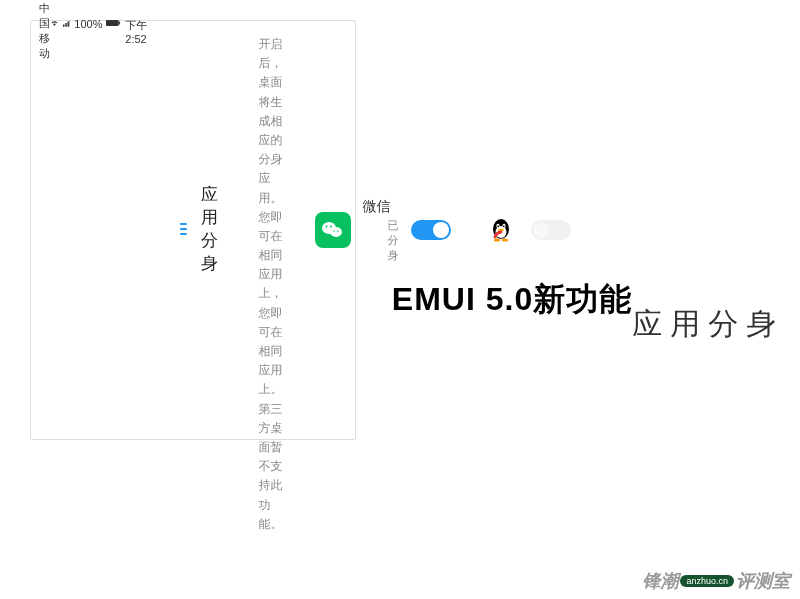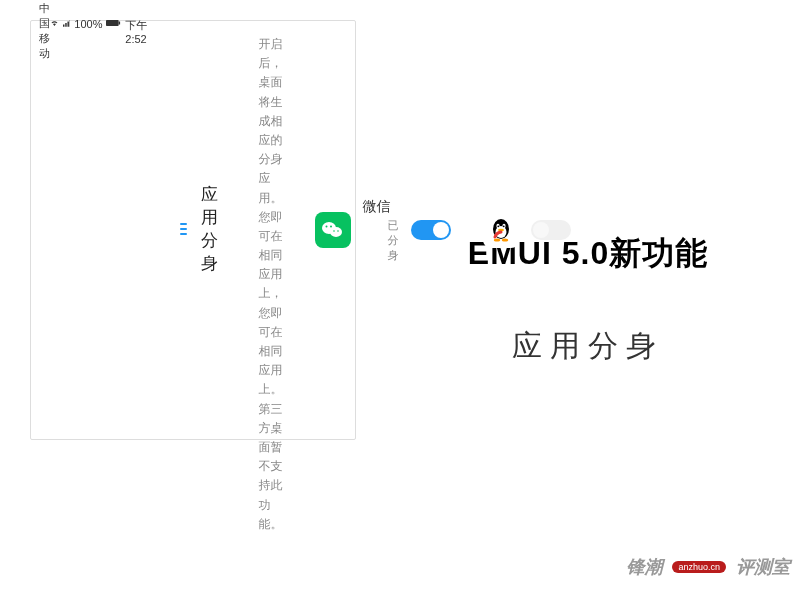--- a/index.html
+++ b/index.html
@@ -146,52 +146,51 @@
     .toggle.on .toggle-knob {
       right: 2px;
     }
     .toggle.off .toggle-knob, .toggle.disabled .toggle-knob {
       left: 2px;
       background: #f8f8f8;
     }
     .right-panel {
       flex: 1;
       display: flex;
-      flex-direction: column;
       justify-content: center;
       align-items: center;
       padding-left: 20px;
     }
     .feature-title {
       font-size: 32px;
       font-weight: bold;
       color: #000;
       letter-spacing: 1px;
     }
     .feature-subtitle {
       font-size: 30px;
       color: #333;
       margin-top: 50px;
       letter-spacing: 8px;
     }
     .watermark {
       position: absolute;
-      bottom: 20px;
+      bottom: 6px;
       right: 10px;
       font-size: 18px;
       color: #999;
       font-style: italic;
       font-weight: bold;
       display: flex;
       align-items: center;
-      gap: 10px;
+      gap: 2px;
     }
     .watermark-badge {
       display: inline-block;
-      background: #b91c1c;
+      background: #14532d;
       color: #fff;
       font-size: 9px;
       padding: 1px 6px;
       border-radius: 8px;
       font-style: normal;
       font-weight: normal;
       vertical-align: middle;
     }
   </style>
 </head>

